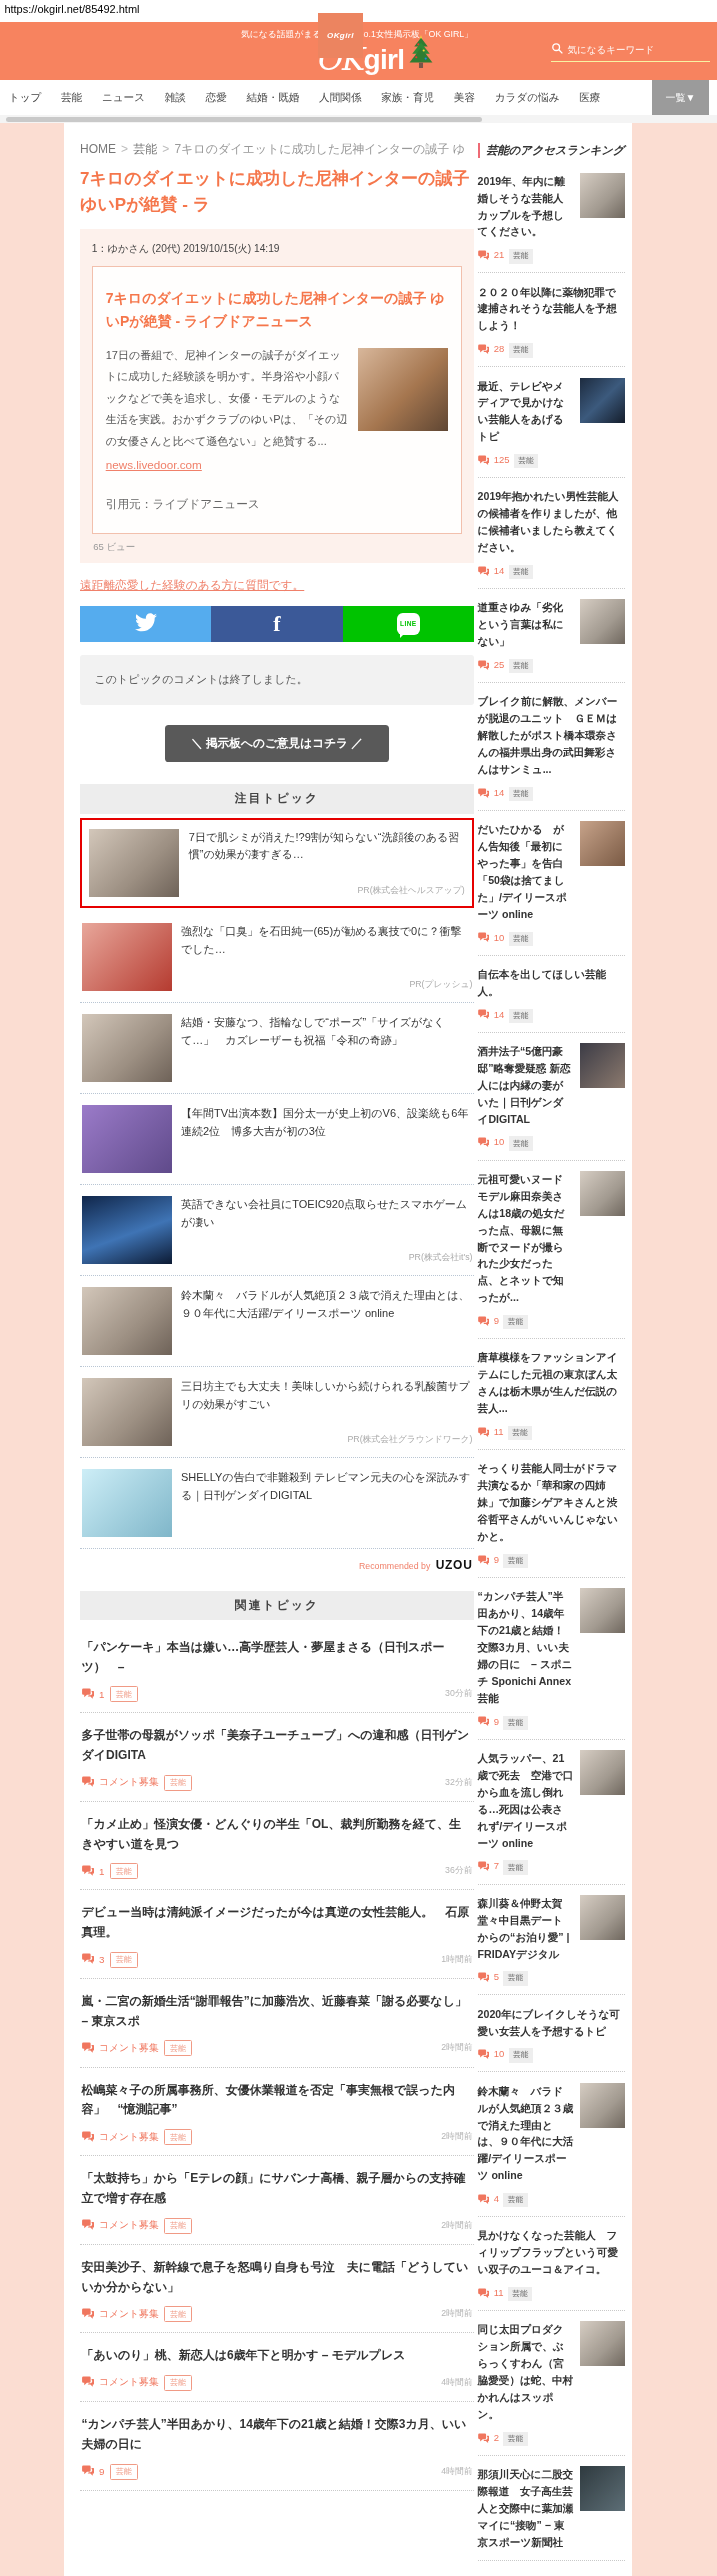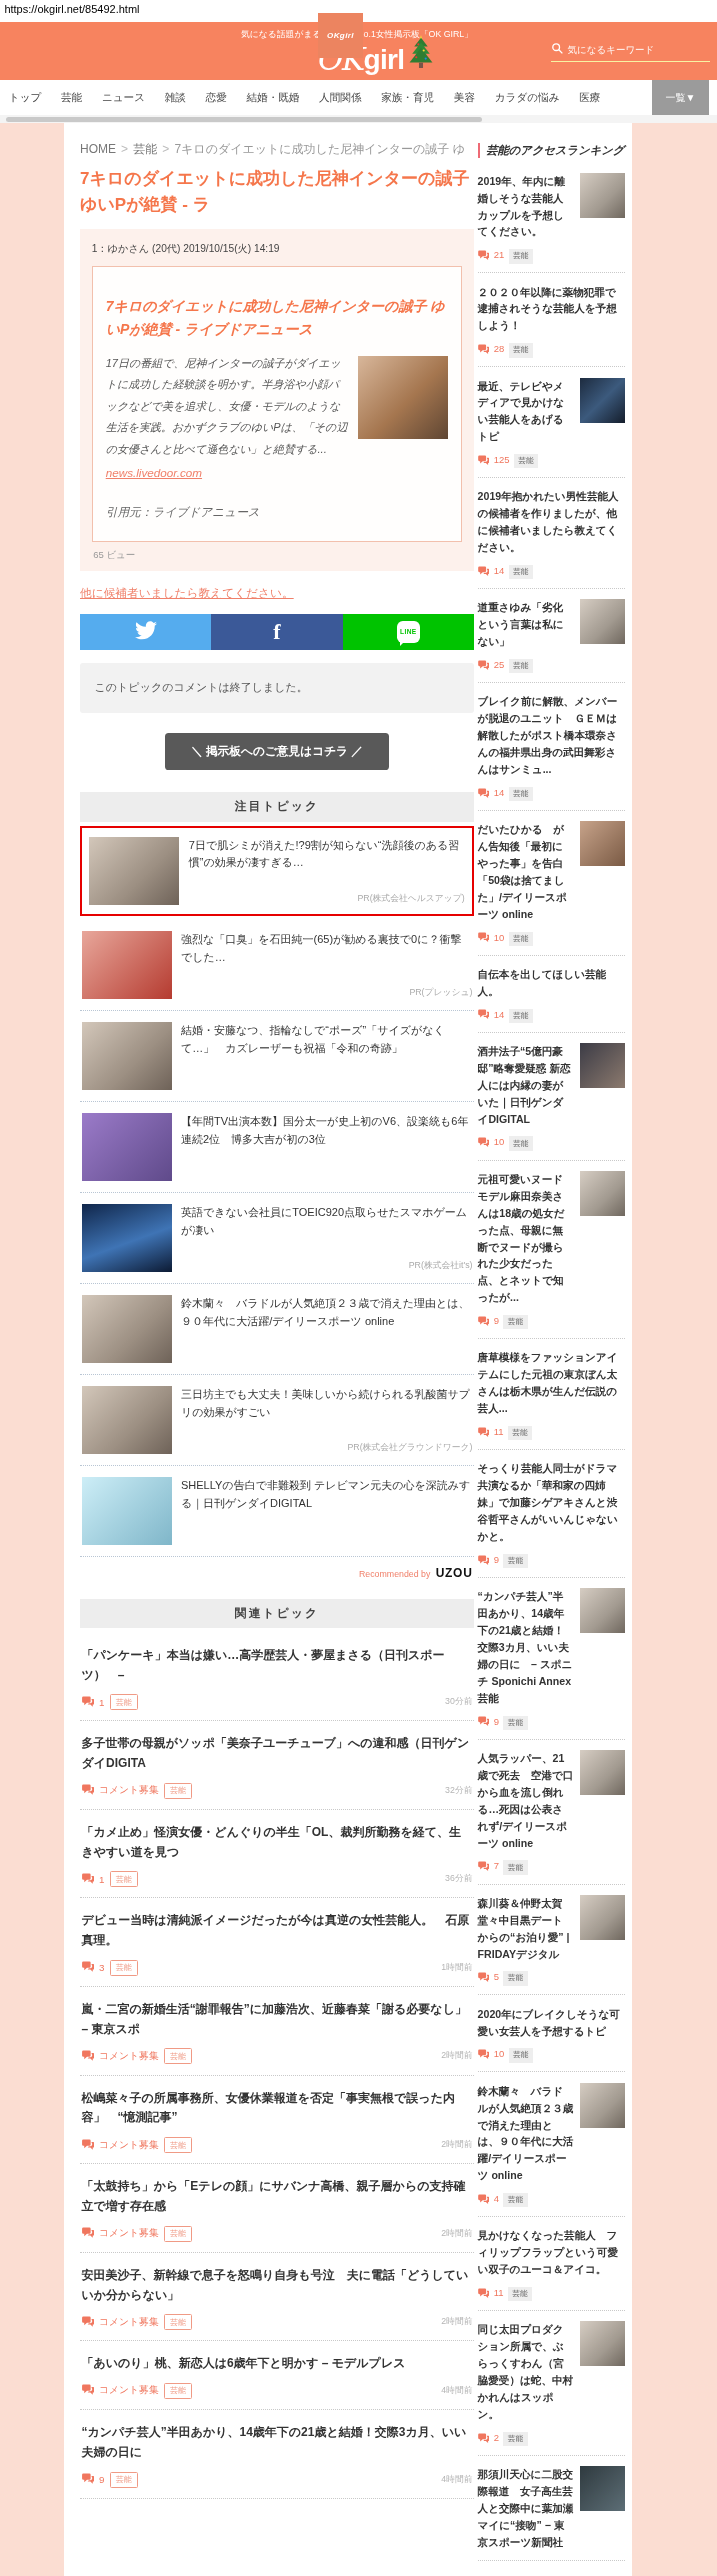--- a/index.html
+++ b/index.html
@@ -33,21 +33,21 @@
   aside { width:154px; padding:20.4px 2.9px 0 3.6px; }
 
   .breadcrumb { font-size:12px; color:#999; margin-bottom:8.8px; white-space:nowrap; overflow:hidden; }
   .breadcrumb a { color:#777; text-decoration:none; cursor:pointer; }
   .bc-sep { margin:0 5.1px; color:#bbb; }
 
   h1.page-title { color:#f5764b; font-size:17px; font-weight:bold; line-height:1.5; margin-bottom:11.7px; }
 
   .post-block { background:#fdf1ec; padding:13px 11.7px 5.8px; }
   .post-meta { font-size:10.2px; color:#444; margin-bottom:10.2px; }
-  .quote-box { border:0.7px solid #f2c0ad; background:#fffefd; padding:28px 13px 19px;font-style:italic; }
+  .quote-box { border:0.7px solid #f2c0ad; background:#fffefd; padding:20px 13px 19px; }
   .quote-title { color:#f5764b; font-weight:bold; font-size:14px; line-height:1.6; margin-bottom:13px; }
   .quote-thumb { float:right; width:90px; height:83px; margin:2.9px 0 7.3px 8.8px;
     background:linear-gradient(135deg,#d8b79b 0%,#a5764f 55%,#5f4633 100%); }
   .quote-body { font-size:11px; color:#555; line-height:1.95; }
   .quote-link { display:inline-block; margin-top:5.8px; color:#f0806a; text-decoration:underline; font-size:11.7px; cursor:pointer; }
   .quote-source { margin-top:22px; color:#666; font-size:11.7px; line-height:1.8; clear:both; }
   .views { text-align:left; color:#999; font-size:9.5px; padding:7.3px 1.5px 2.9px; }
 
   .question-link { display:block; margin:14.6px 0 13px; color:#f0806a; font-size:11.7px; text-decoration:underline; cursor:pointer; }
 
@@ -188,21 +188,21 @@
       <div class="quote-box">
         <div class="quote-title">7キロのダイエットに成功した尼神インターの誠子 ゆいPが絶賛 - ライブドアニュース</div>
         <div class="quote-thumb"></div>
         <div class="quote-body">17日の番組で、尼神インターの誠子がダイエットに成功した経験談を明かす。半身浴や小顔パックなどで美を追求し、女優・モデルのような生活を実践。おかずクラブのゆいPは、「その辺の女優さんと比べて遜色ない」と絶賛する...</div>
         <a class="quote-link">news.livedoor.com</a>
         <div class="quote-source">引用元：ライブドアニュース</div>
       </div>
       <div class="views">65 ビュー</div>
     </div>
 
-    <a class="question-link">他に候補者いましたら教えてください。</a>
+    <a class="question-link">遠距離恋愛した経験のある方に質問です。</a>
 
     <div class="social-row">
       <button class="social-btn twitter">
         <span>
           <svg width="22" height="19" viewBox="0 0 24 20">
               <path fill="#fff" d="M24 2.4c-.9.4-1.8.7-2.8.8 1-.6 1.8-1.6 2.2-2.7-1 .6-2 1-3.1 1.2C19.4.6 18.1 0 16.7 0c-2.7 0-4.9 2.2-4.9 4.9 0 .4 0 .8.1 1.1C7.7 5.8 4.1 3.9 1.7.9 1.3 1.6 1 2.5 1 3.4c0 1.7.9 3.2 2.2 4.1-.8 0-1.6-.2-2.2-.6v.1c0 2.4 1.7 4.4 3.9 4.8-.4.1-.8.2-1.3.2-.3 0-.6 0-.9-.1.6 2 2.4 3.4 4.6 3.4-1.7 1.3-3.8 2.1-6.1 2.1-.4 0-.8 0-1.2-.1 2.2 1.4 4.8 2.2 7.5 2.2 9.1 0 14-7.5 14-14v-.6c1-.7 1.8-1.6 2.5-2.5z"></path>
             </svg>
         </span>
       </button>
       <button class="social-btn facebook">

